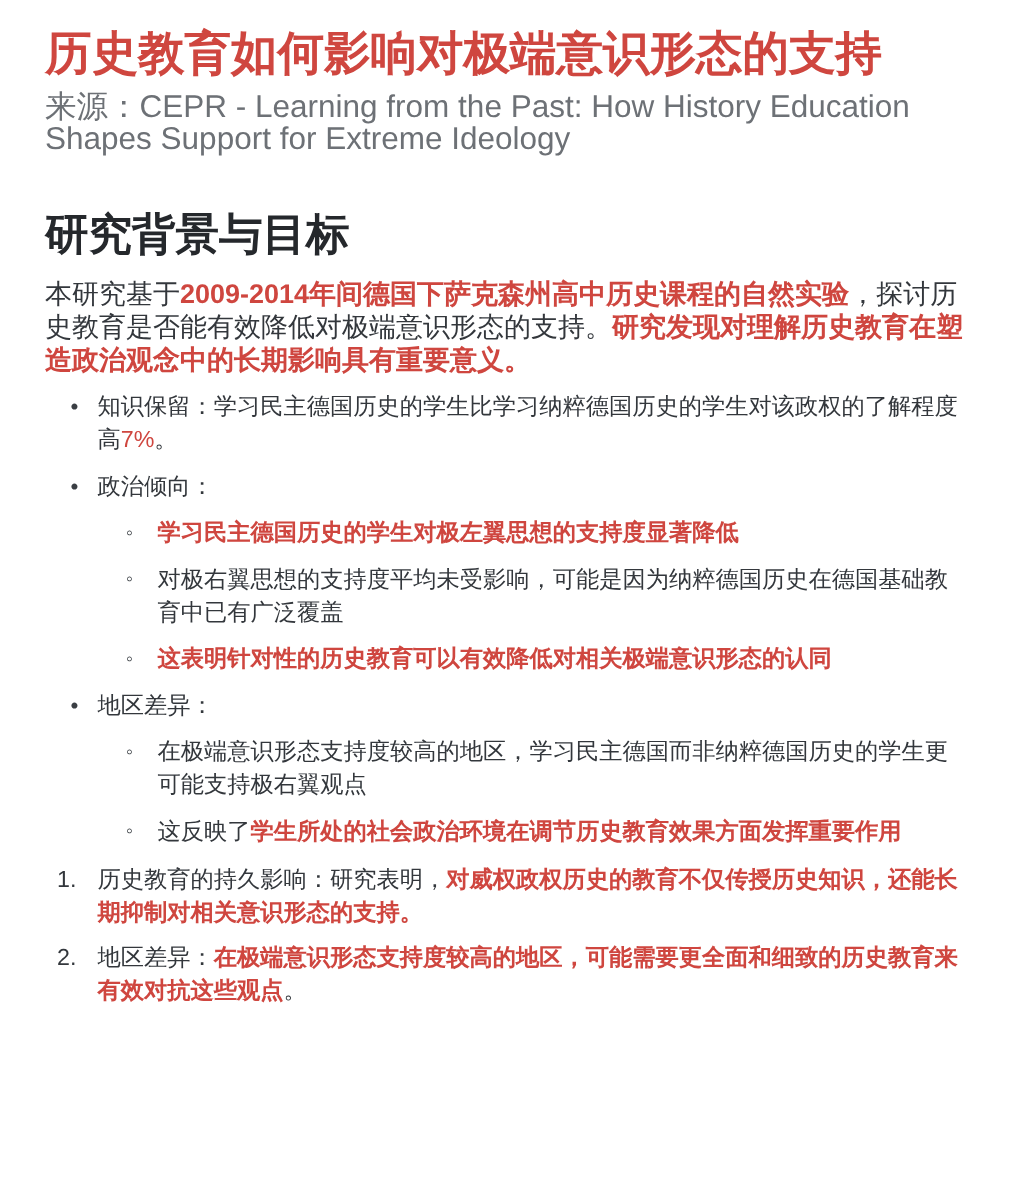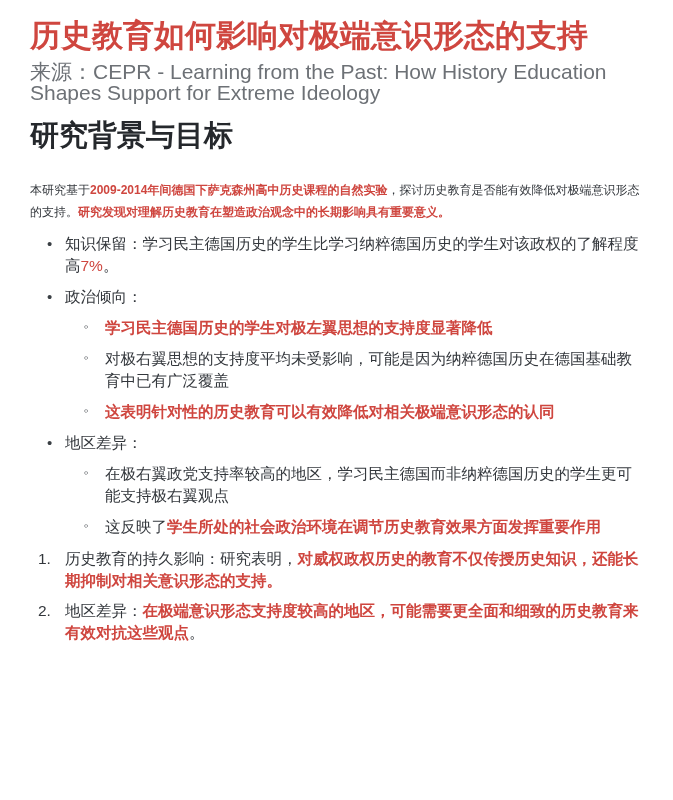--- a/index.html
+++ b/index.html
@@ -16,25 +16,25 @@
     font-family:"Liberation Sans",sans-serif;color:var(--text);
   }
   .doc{padding:0 30px;}
   h1{
     font-size:31px;line-height:1.2;color:var(--red);
     margin:17px 0 7px;font-weight:700;
   }
   .source{font-size:21px;line-height:21px;color:var(--muted);margin:0;}
   h2{
     font-size:29px;line-height:1.15;color:var(--heading);
-    font-weight:700;margin:16px 0 0;
+    font-weight:700;margin:38px 0 0;
   }
   h2.h-findings{margin-top:40px;}
   h2.h-implications{margin-top:24px;}
-  .body-text{font-size:12px;line-height:22px;margin:26px 0 0;}
+  .body-text{font-size:18px;line-height:22px;margin:10px 0 0;}
   ul,ol{list-style:none;margin:0;padding:0;}
   .l1{margin-top:10px;}
   .l1 > li{
     position:relative;padding-left:35px;margin:0 0 9px;
     font-size:15.5px;line-height:22px;
   }
   .b1{position:absolute;left:17px;top:0;font-size:15px;color:#3a3f44;}
   .l2{margin-top:9px;}
   .l2 > li{position:relative;padding-left:40px;margin:0 0 9px;}
   .l2 > li:last-child{margin-bottom:0;}
@@ -86,21 +86,21 @@
           <span><span class="run-rb">这表明针对性的历史教育可以有效降低对相关极端意识形态的认同</span></span>
         </li>
       </ul>
     </li>
     <li>
       <span class="b1">•</span>
       <span><span class="run-n">地区差异：</span></span>
       <ul class="l2">
         <li>
           <span class="b2">◦</span>
-          <span><span class="run-n">在极右翼政党支持率较高的地区，学习民主德国而非纳粹德国历史的学生更可能支持极右翼观点</span></span>
+          <span><span class="run-n">在极端意识形态支持度较高的地区，学习民主德国而非纳粹德国历史的学生更可能支持极右翼观点</span></span>
         </li>
         <li>
           <span class="b2">◦</span>
           <span><span class="run-n">这反映了</span><span class="run-rb">学生所处的社会政治环境在调节历史教育效果方面发挥重要作用</span></span>
         </li>
       </ul>
     </li>
   </ul>
 
 

